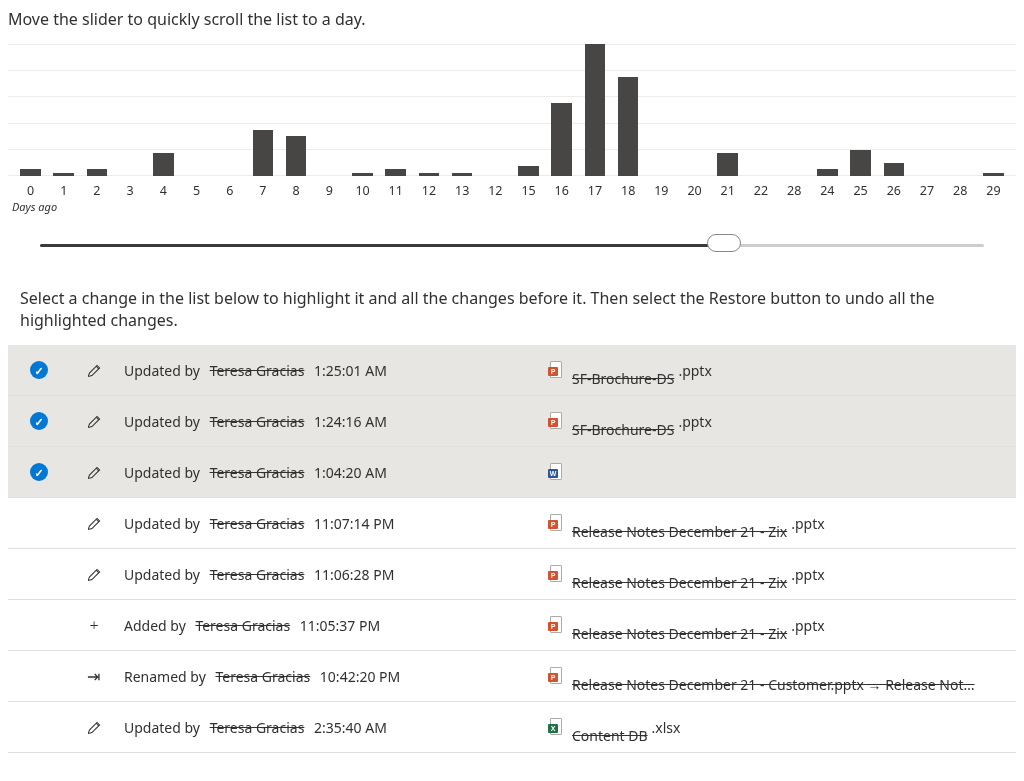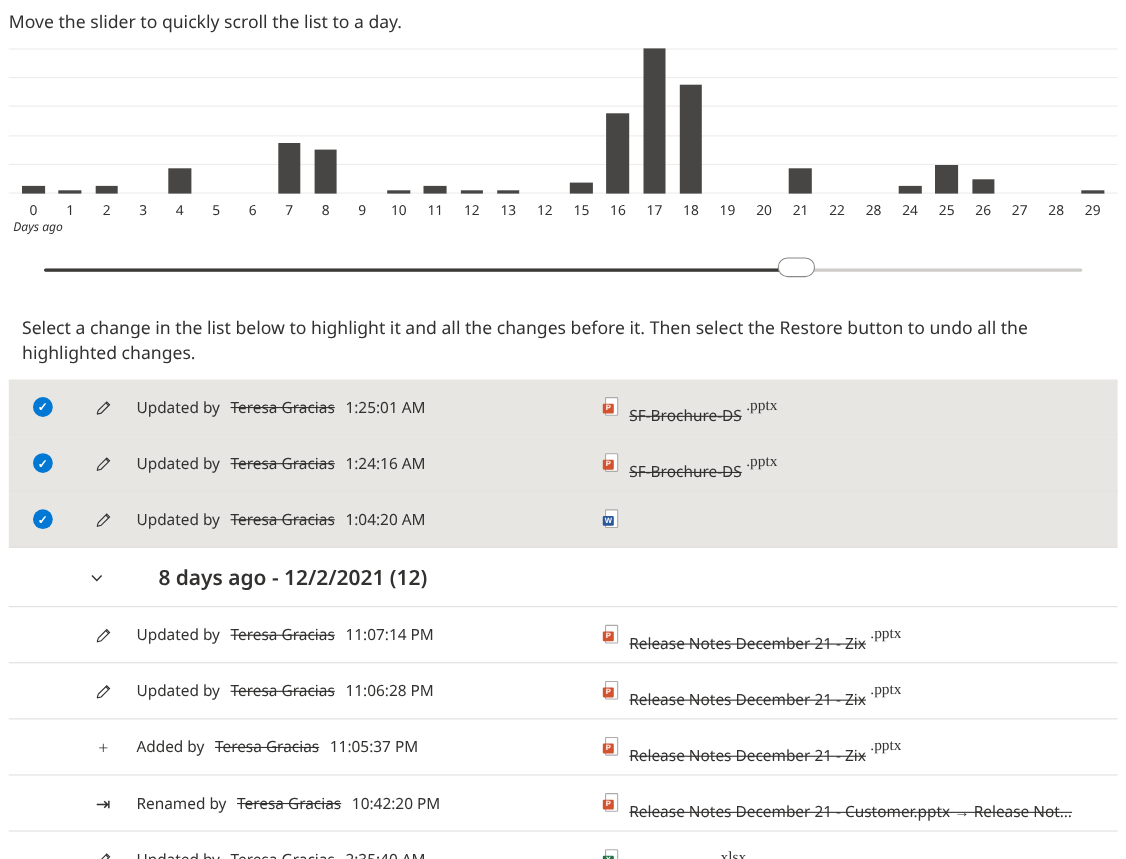--- a/index.html
+++ b/index.html
@@ -117,21 +117,21 @@
   }
   .desc .author { text-decoration: line-through; color: var(--text); }
   .fileico { width: 32px; display:flex; align-items:center; justify-content:center; }
   .fname {
     flex: 1 1 auto;
     display:flex; align-items:center; gap: 4px;
     color: var(--text);
     white-space: nowrap; overflow: hidden; text-overflow: ellipsis;
   }
   .fname .strike { text-decoration: line-through; color: var(--text); margin-top: 16px; }
-  .fname .ext { color: var(--text); font-family: Liberation Serif, serif; }
+  .fname .ext { color: var(--text); }
 
   
   .group {
     display:flex; align-items:center;
     height: 54px;
     padding-left: 72px;
     border-bottom: 1px solid var(--line);
     gap: 28px;
   }
   .chev {
@@ -384,28 +384,20 @@
     </div>
     <div class="fileico">
           <span class="fi wd">
     <span class="page"></span>
             <span class="badge">W</span>
   </span>
         </div>
   </div>
     </div>
 
-  <div class="group">
-    <span class="chev">
-      <svg viewBox="0 0 16 16" width="14" height="14" fill="none" stroke-width="1.5">
-          <polyline points="3,6 8,11 13,6"></polyline>
-        </svg>
-    </span>
-    <span class="group-title">8 days ago - 12/2/2021 (12)</span>
-  </div>
 
   <div class="list" id="list-bottom">
       <div class="row ">
     <div class="chk"></div>
     <div class="act-ico">
           <span>
     <svg width="17" height="17" viewBox="0 0 20 20" fill="none" stroke="#323130" stroke-width="1.2">
       <path d="M3 16 L4 13 L13 4 L16 7 L7 16 L3 17 Z"></path>
               <path d="M12 5 L15 8"></path>
     </svg>

